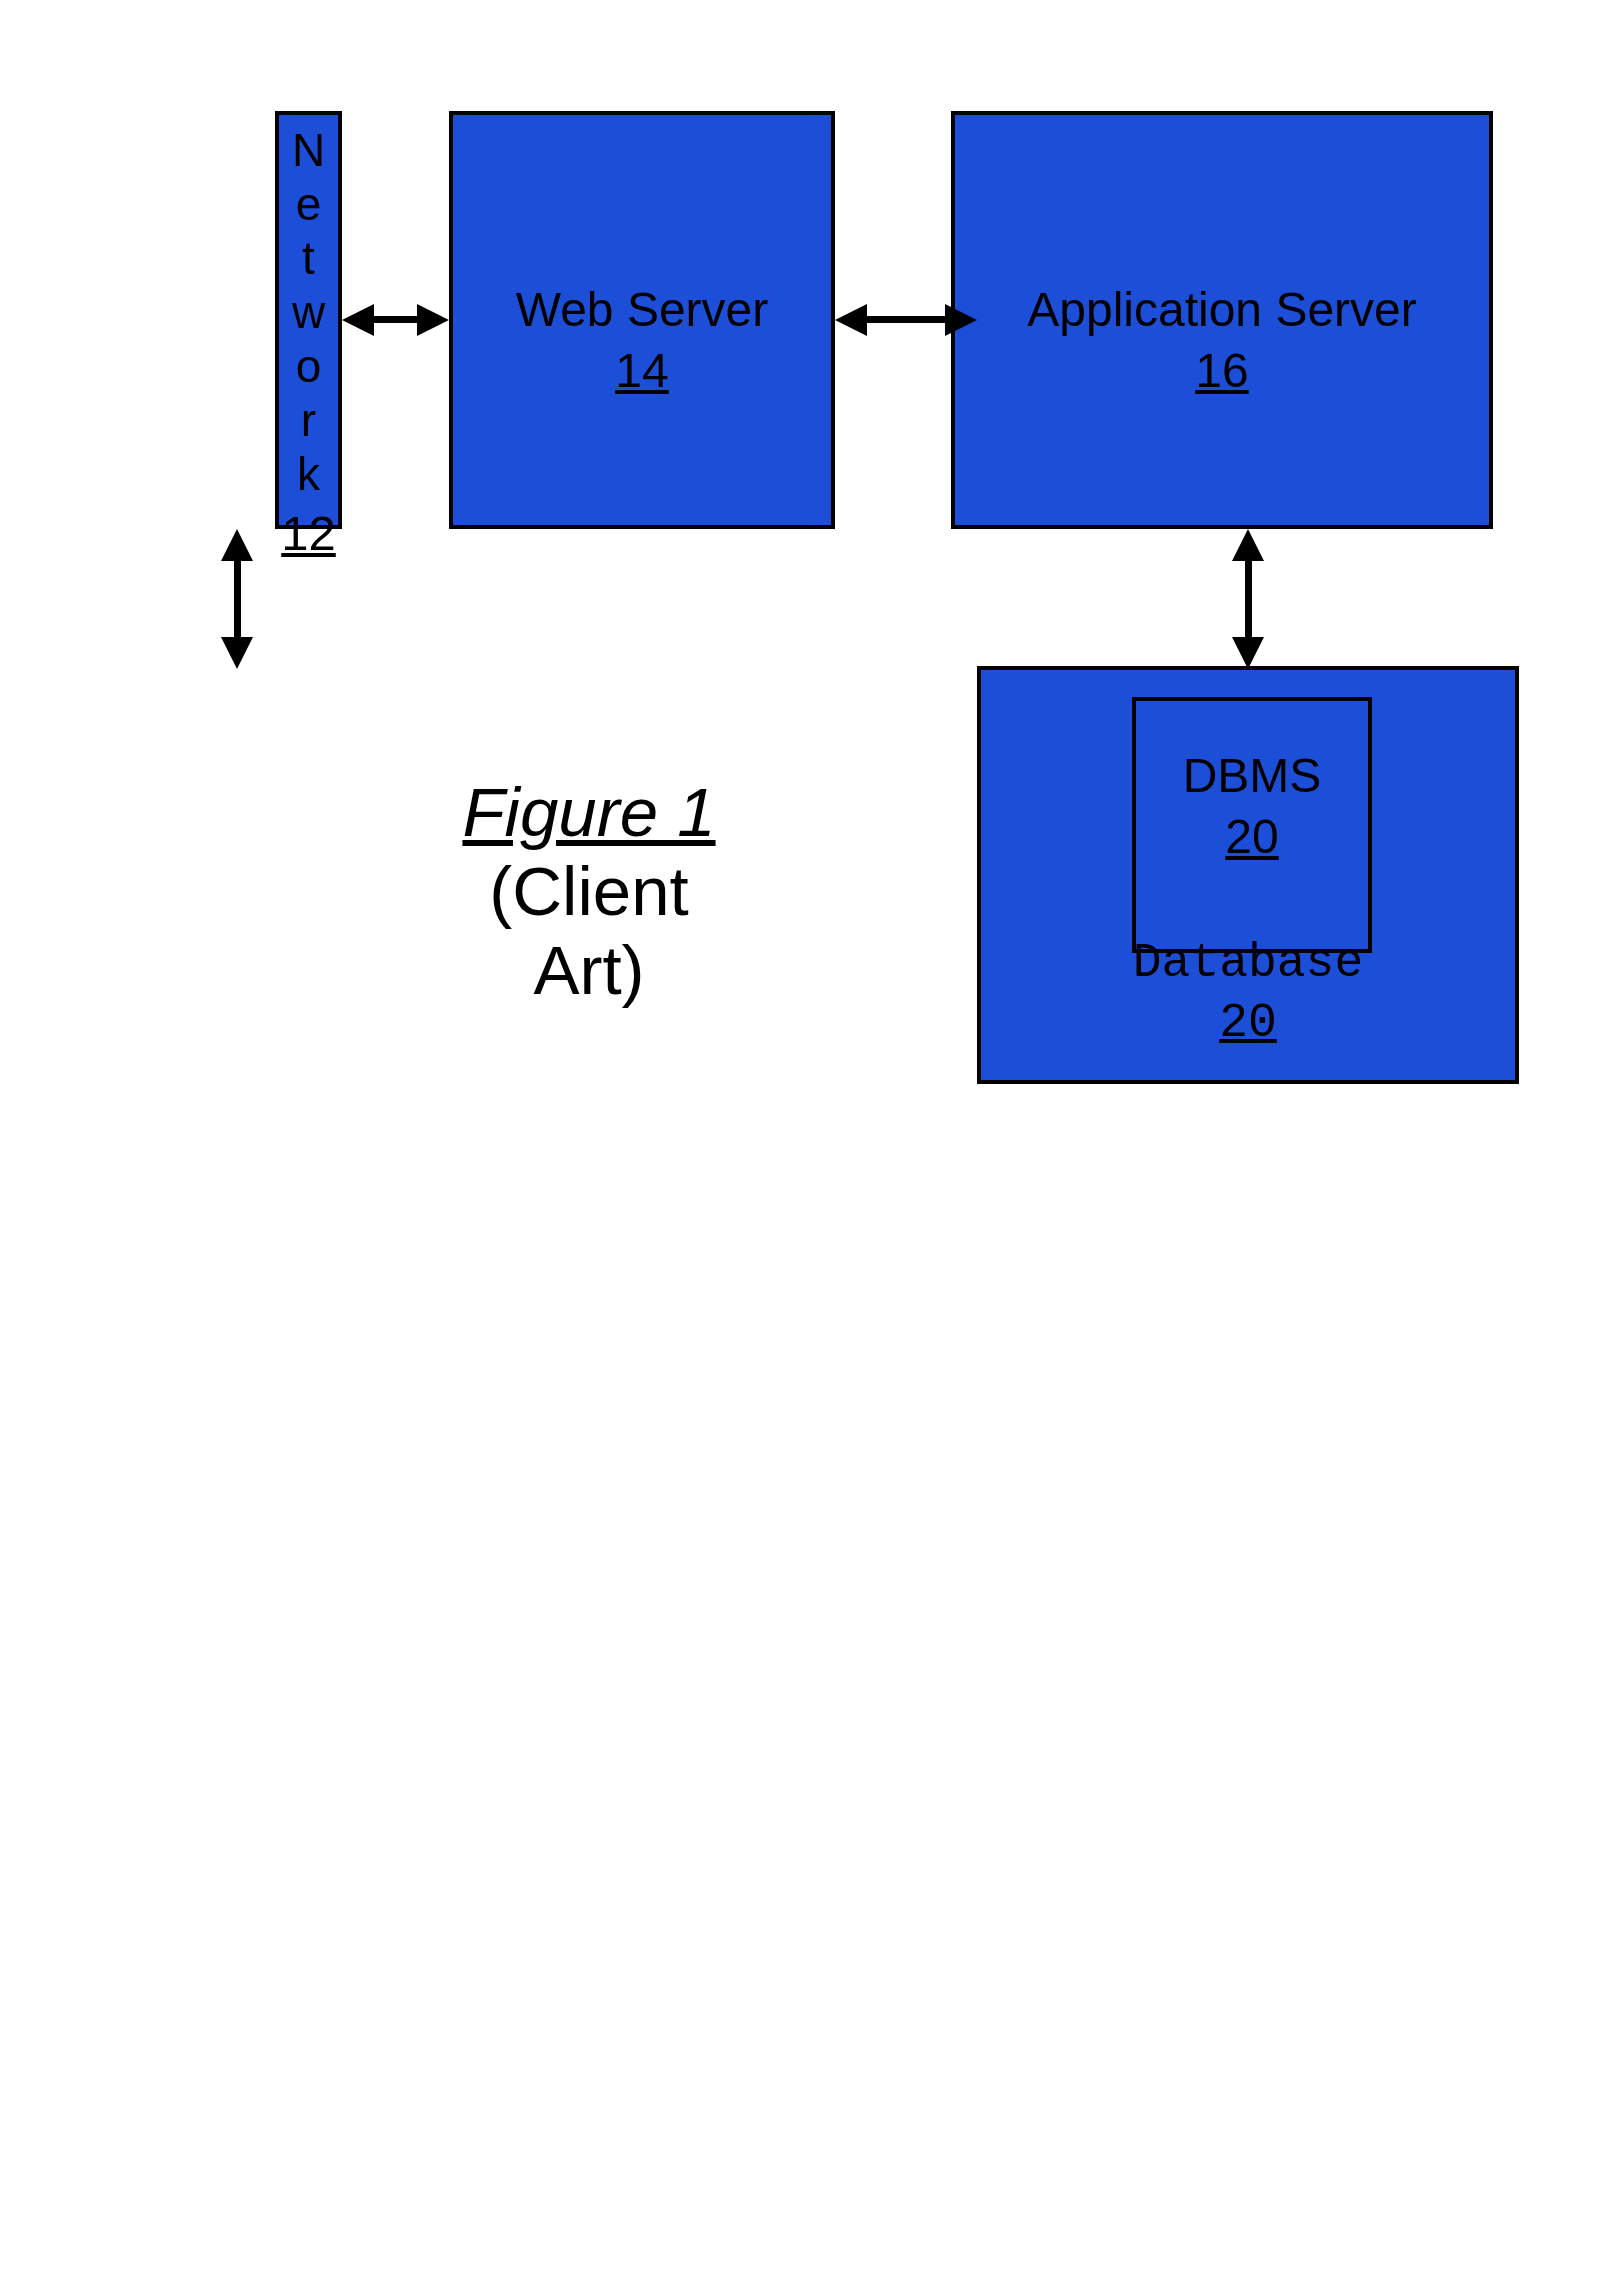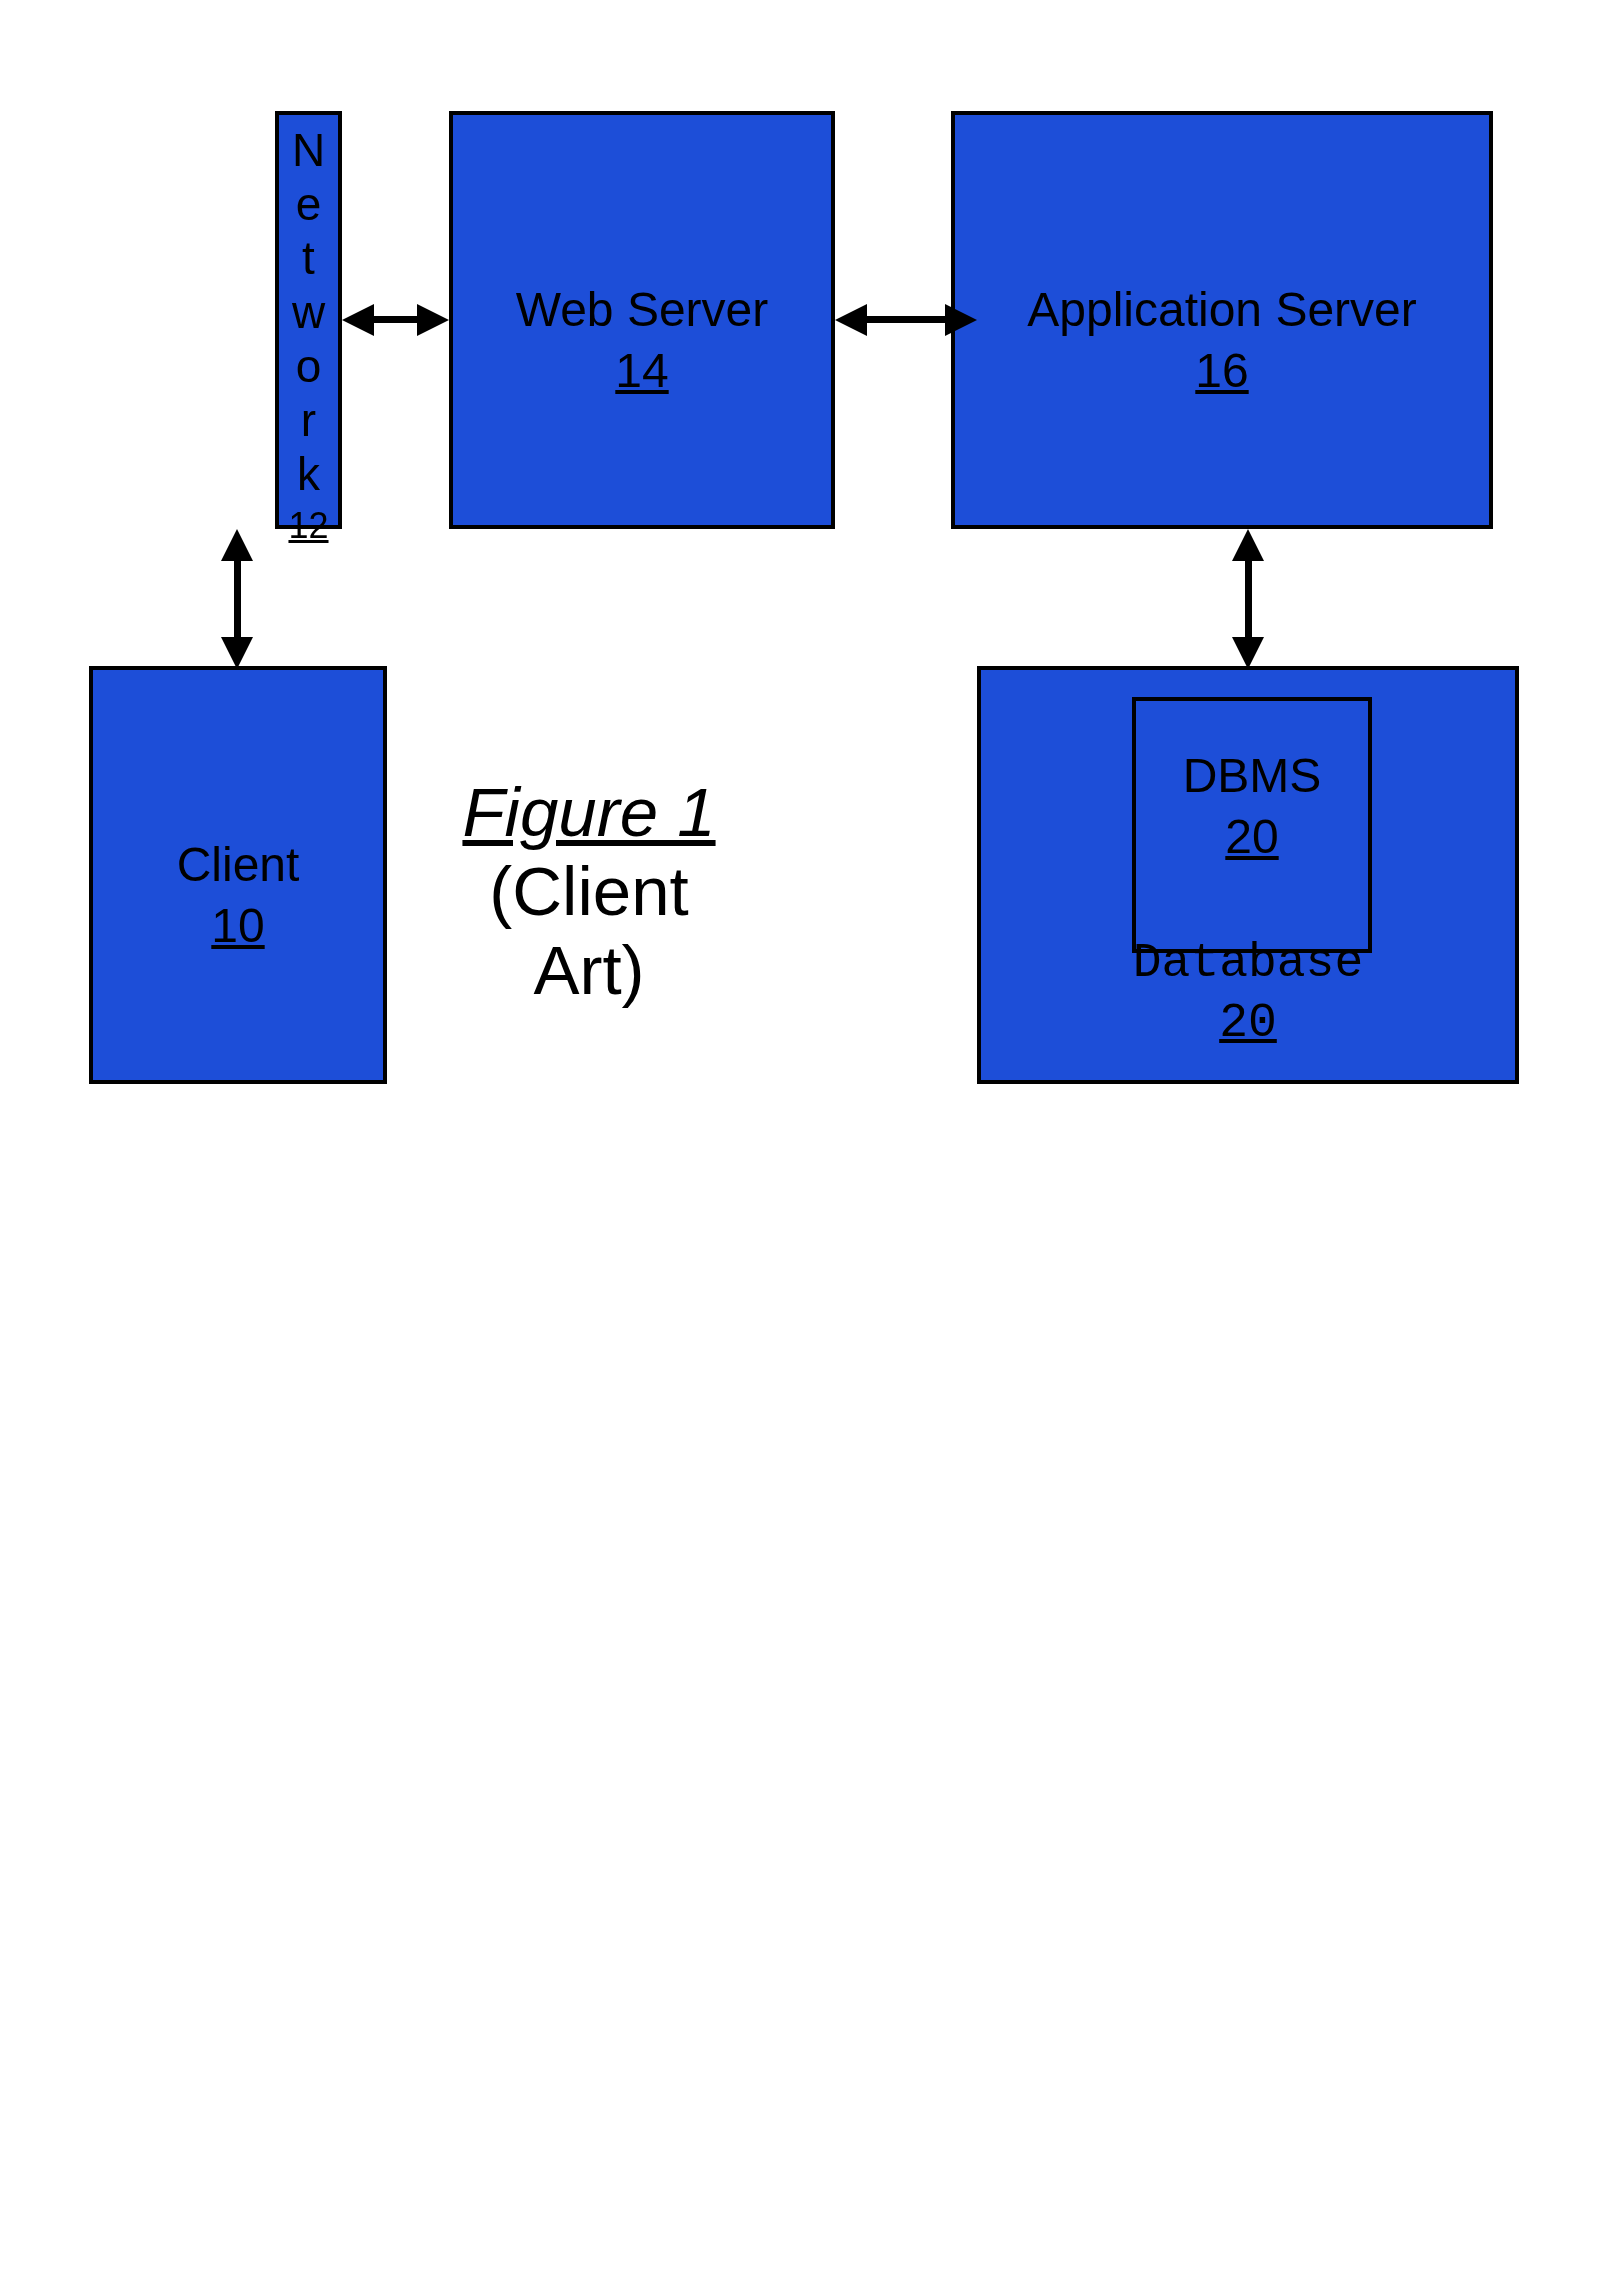--- a/index.html
+++ b/index.html
@@ -128,33 +128,27 @@
   </div>
 
   <div style="position:absolute; left:275px; top:123px; width:67px; text-align:center;">
     <div class="vtext">N</div>
     <div class="vtext">e</div>
     <div class="vtext">t</div>
     <div class="vtext">w</div>
     <div class="vtext">o</div>
     <div class="vtext">r</div>
     <div class="vtext">k</div>
-    <div class="num" style="font-size:36px; margin-top:3.6px;">12</div>
+    <div class="num" style="font-size:49px; margin-top:3.6px;">12</div>
   </div>
 
   <div class="arrow-head-left" style="left:342px; top:304px;"></div>
   <div class="arrow-line" style="left:370px; top:316px; width:50px; height:7.1px;"></div>
   <div class="arrow-head-right" style="left:417px; top:304px;"></div>
 
-  <div class="box" style="left:89px; top:666px; width:298px; height:418px;">
-    <div style="position:absolute; left:0; right:0; top:169px;">
-      <div class="label">Client</div>
-      <div class="num">10</div>
-    </div>
-  </div>
 
   <div class="arrow-head-up" style="left:221px; top:529px;"></div>
   <div class="arrow-line" style="left:234px; top:557px; width:7.1px; height:84px;"></div>
   <div class="arrow-head-down" style="left:221px; top:637px;"></div>
 
   <div class="caption" style="left:447px; top:773px; width:284px;">
     <div class="figline">Figure 1</div>
     <div>(Client Art)</div>
   </div>
 

